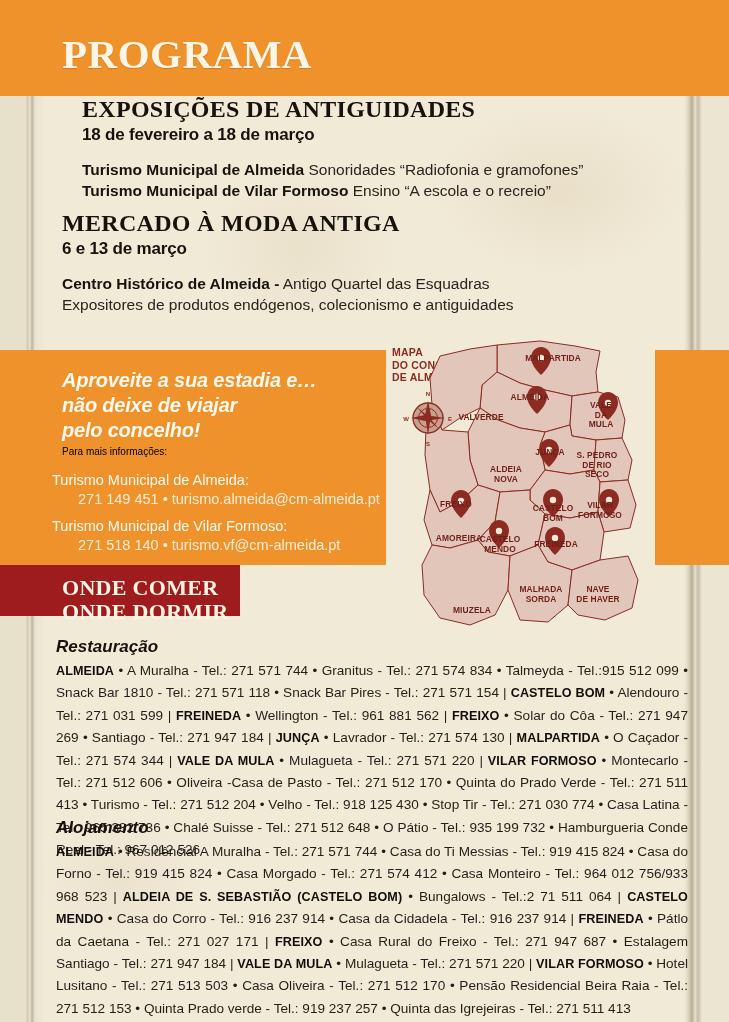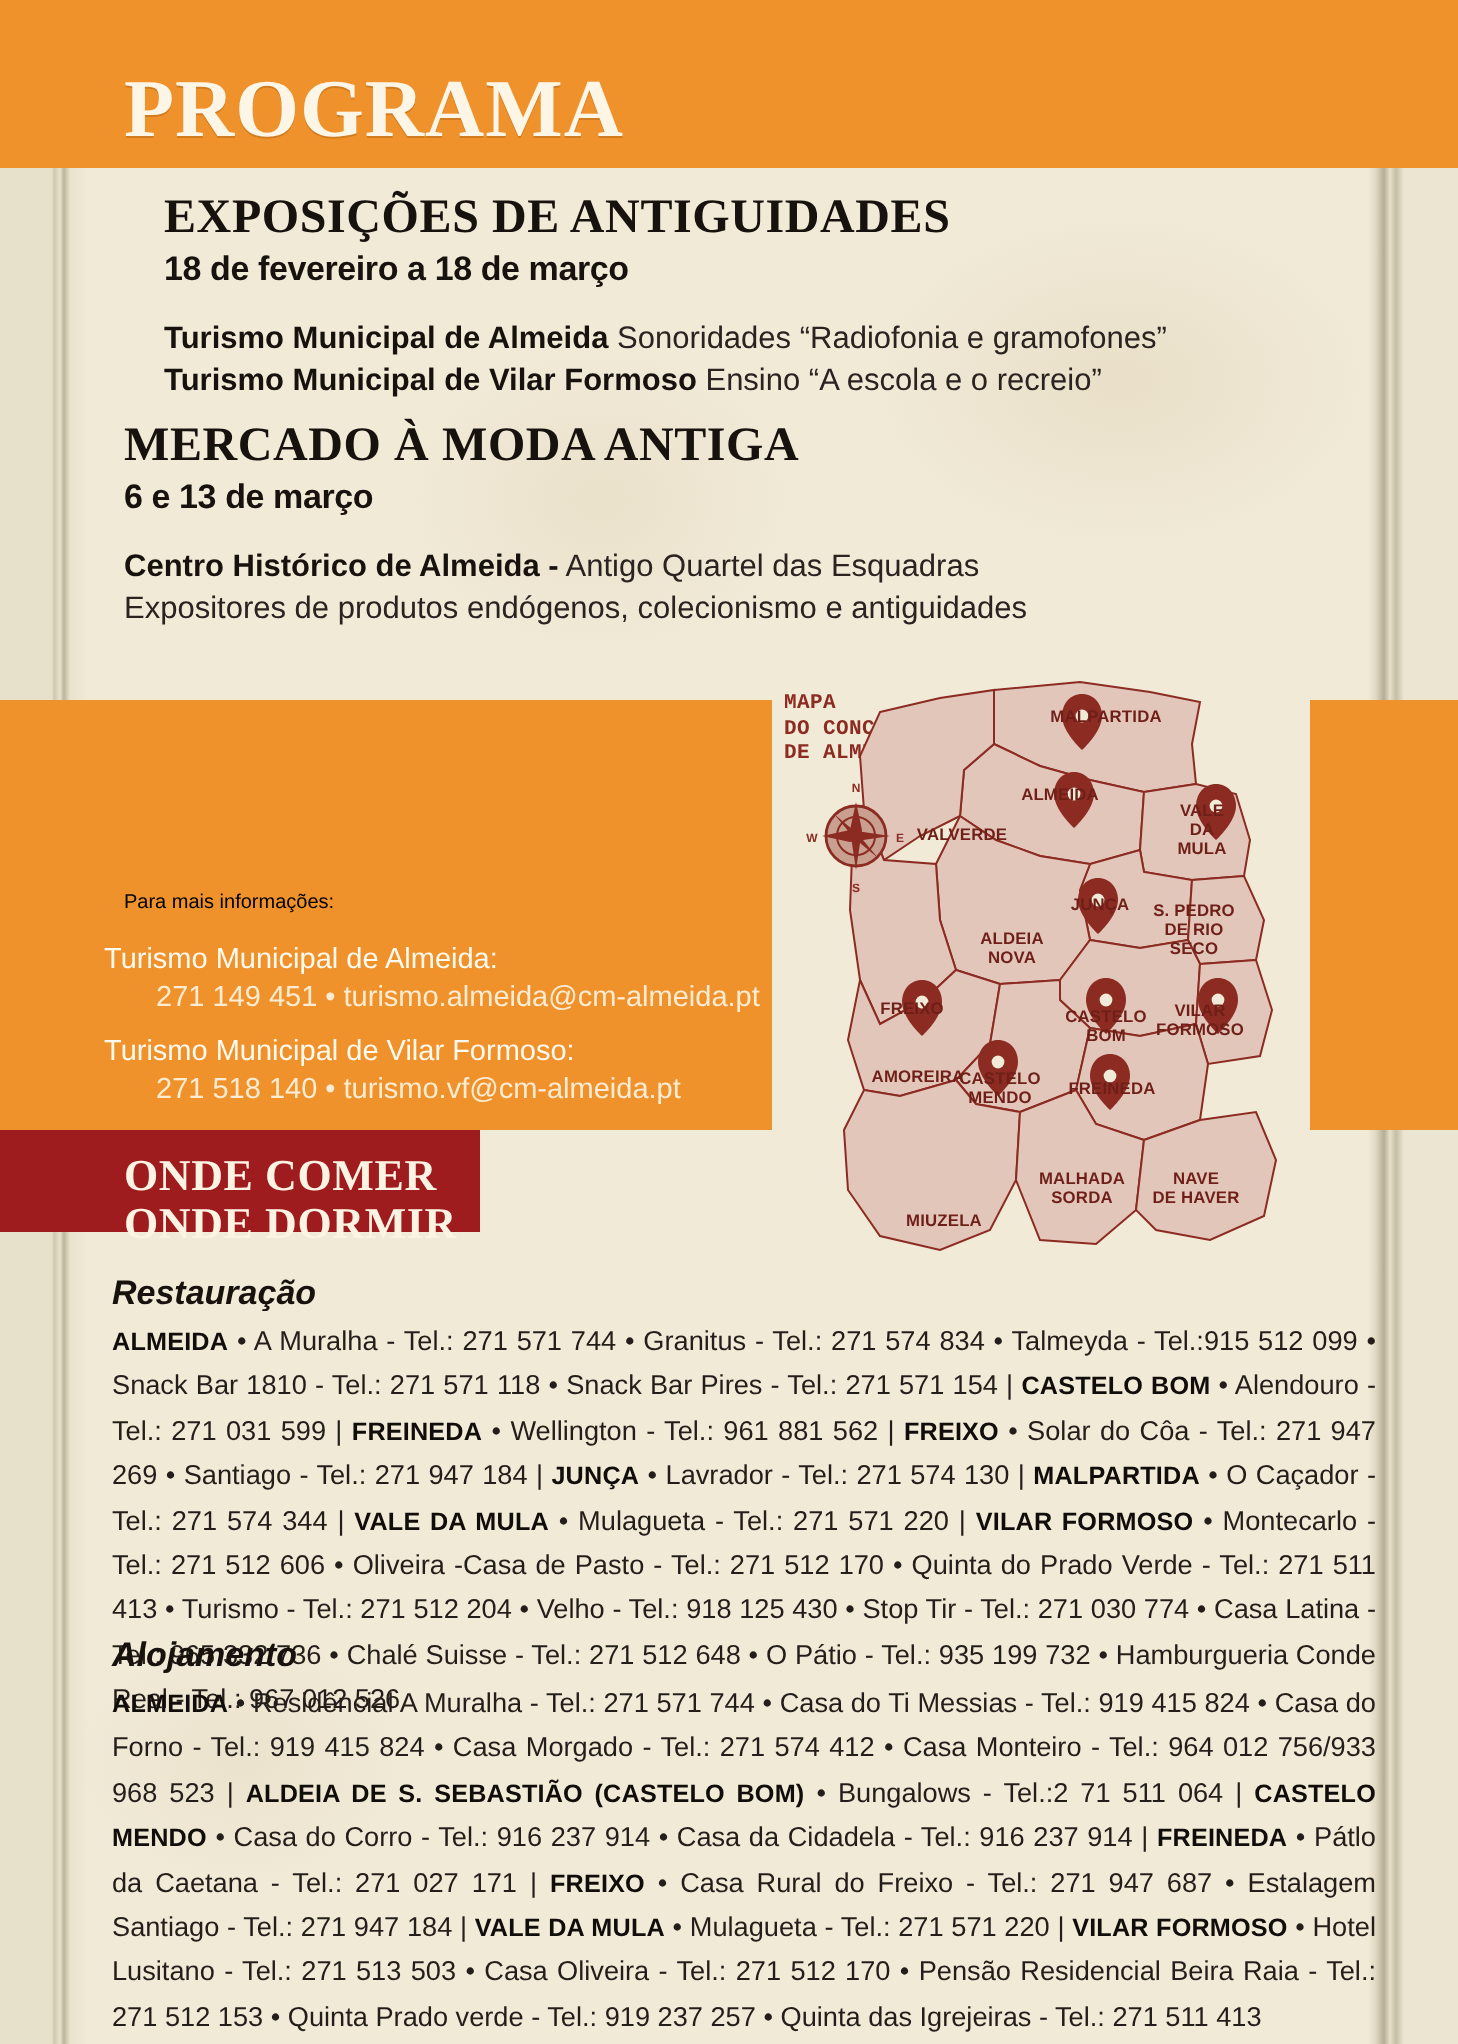--- a/index.html
+++ b/index.html
@@ -11,21 +11,21 @@
   }
   .page{
     position:absolute;inset:0;
     background:
       radial-gradient(ellipse 180px 120px at 560px 190px, rgba(205,185,150,.22), rgba(205,185,150,0) 70%),
       radial-gradient(ellipse 140px 110px at 300px 250px, rgba(205,185,150,.18), rgba(205,185,150,0) 70%),
       radial-gradient(ellipse 120px 90px at 120px 880px, rgba(205,185,150,.15), rgba(205,185,150,0) 70%),
       linear-gradient(90deg,#e7e0cb 0px,#e7e0cb 26px,#cfc6ae 27px,#e9e2cd 30px,#bdb49c 32px,#e9e3ce 35px,#f1ead7 45px,#f1ead7 684px,#e0d8c2 688px,#b6ad95 692px,#e6dfca 695px,#c6bda5 698px,#ece5d1 702px,#ece5d1 729px);
   }
   
-  .hdr{position:absolute;left:0;top:0;width:729px;height:84px;background:#f0922b;}
+  .hdr{position:absolute;left:0;top:0;width:729px;height:96px;background:#f0922b;}
   .hdr-title{
     position:absolute;left:62px;top:30px;
     font-family:"Liberation Serif", serif;
     font-size:41px;letter-spacing:.5px;color:#fdf6e6;font-weight:700;
     text-shadow:0 1px 0 rgba(120,60,0,.25);
   }
   
   .sect{position:absolute;left:62px;}
   h2.big{
     margin:0;font-family:"Liberation Serif", serif;
@@ -45,21 +45,21 @@
     letter-spacing:-.2px;
   }
   .promo-sm{position:absolute;left:62px;top:96px;font-size:10px;color:#000000;text-align:right;}
   .promo-b{position:absolute;left:52px;font-size:14.5px;color:#fffaf0;font-weight:400;text-align:center;}
   .promo-t{position:absolute;left:62px;font-size:14.5px;color:#fdecd4;margin-left:16px;}
   .promo-right{position:absolute;left:655px;top:350px;width:74px;height:215px;background:#f0922b;}
   
   .map{position:absolute;left:392px;top:342px;width:250px;height:285px;}
   .map-cap{
     position:absolute;left:0;top:4px;font-size:10.5px;font-weight:700;
-    color:#8c2b22;line-height:12.5px;letter-spacing:.2px;font-family:Liberation Mono, monospace;
+    color:#8c2b22;line-height:12.5px;letter-spacing:.2px;
   }
   .rlabel{
     font-family:"Liberation Sans", sans-serif;font-size:8.4px;font-weight:700;
     fill:#6e1f18;letter-spacing:.1px;
   }
   .compass-l{font-size:6px;font-weight:700;fill:#8c2b22;font-family:"Liberation Sans",sans-serif;}
   
   .redban{position:absolute;left:0;top:565px;width:240px;height:51px;background:#9e1b1e;}
   .redban div{
     position:absolute;left:62px;font-family:"Liberation Serif",serif;font-weight:700;
@@ -100,20 +100,25 @@
     <h2 class="big">MERCADO À MODA ANTIGA</h2>
     <p class="sub-it">6 e 13 de março</p>
     <div style="height:14px"></div>
     <div class="line">
       <b>Centro Histórico de Almeida -</b><span> Antigo Quartel das Esquadras</span>
     </div>
     <div class="line">Expositores de produtos endógenos, colecionismo e antiguidades</div>
   </div>
 
   <div class="promo">
+    <div class="promo-h">
+      <div>Aproveite a sua estadia e…</div>
+      <div>não deixe de viajar</div>
+      <div>pelo concelho!</div>
+    </div>
     <div class="promo-sm">Para mais informações:</div>
     <div class="promo-b" style="top:122px">Turismo Municipal de Almeida:</div>
     <div class="promo-t" style="top:141px">271 149 451 • turismo.almeida@cm-almeida.pt</div>
     <div class="promo-b" style="top:168px">Turismo Municipal de Vilar Formoso:</div>
     <div class="promo-t" style="top:187px">271 518 140  •  turismo.vf@cm-almeida.pt</div>
   </div>
   <div class="promo-right"></div>
 
   <div class="map">
     <div class="map-cap">

